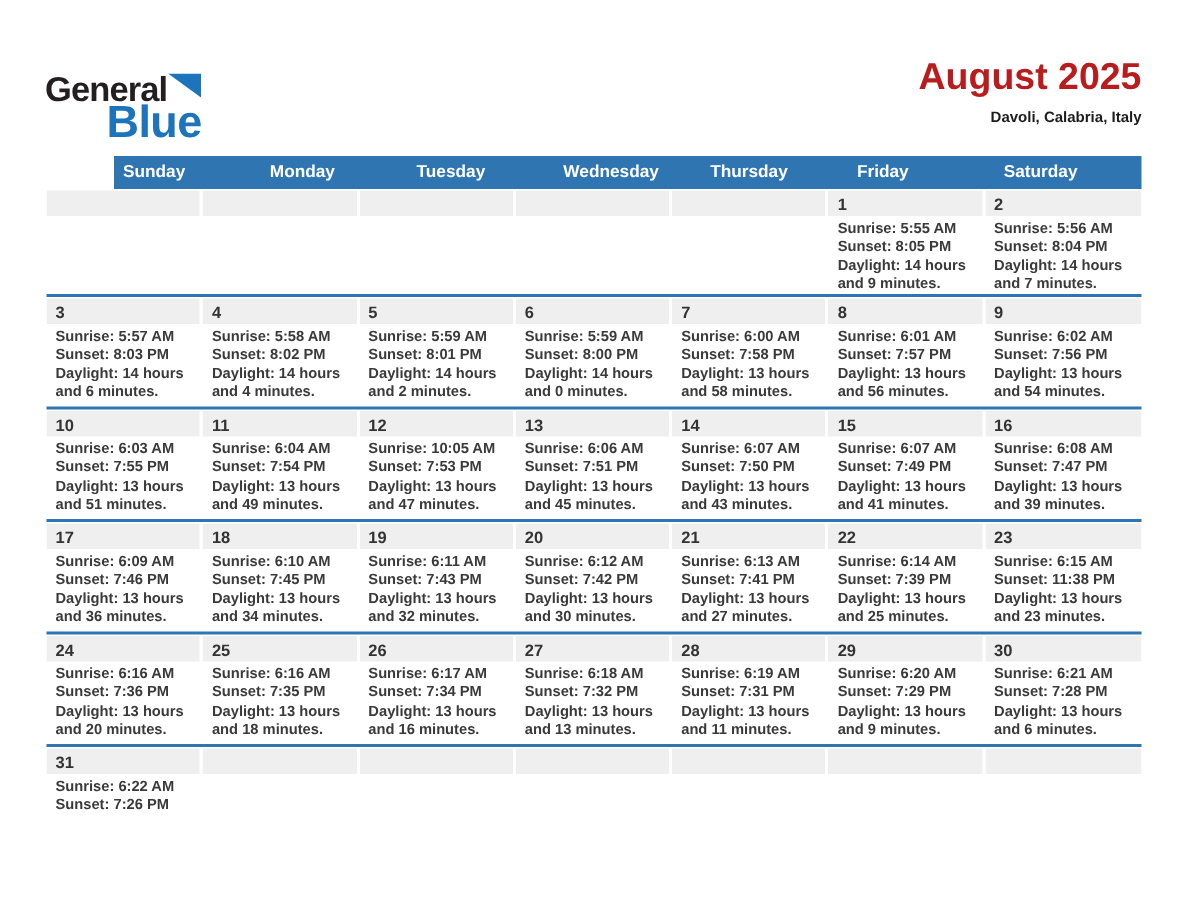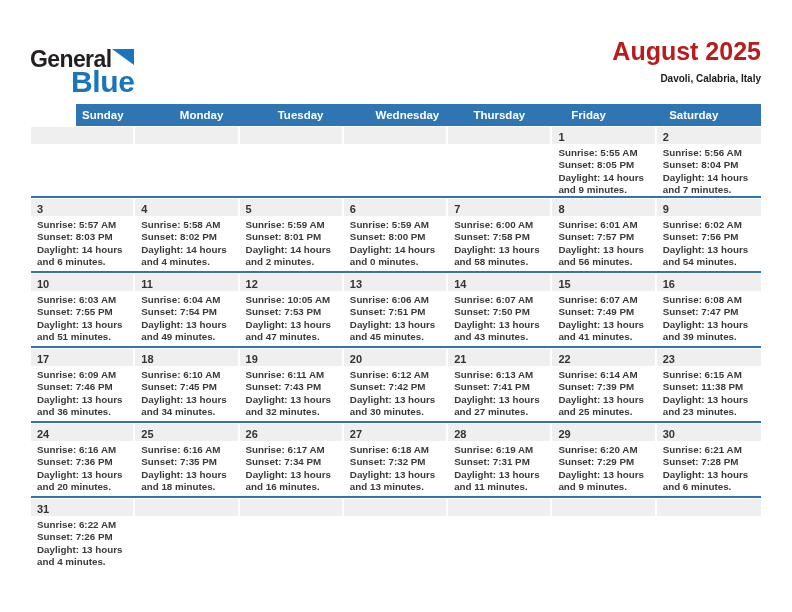--- a/index.html
+++ b/index.html
@@ -295,21 +295,20 @@
             <div class="detail firstline">Sunrise: 6:21 AM</div>
             <div class="detail">Sunset: 7:28 PM</div>
             <div class="detail">Daylight: 13 hours and 6 minutes.</div>
           </div>
         </div>
         <div class="week">
           <div class="cell">
             <div class="band"><span class="day-num">31</span></div>
             <div class="detail firstline">Sunrise: 6:22 AM</div>
             <div class="detail">Sunset: 7:26 PM</div>
-            <div class="detail">Daylight: 13 hours and 4 minutes.</div>
           </div>
           <div class="cell">
             <div class="band"></div>
           </div>
           <div class="cell">
             <div class="band"></div>
           </div>
           <div class="cell">
             <div class="band"></div>
           </div>

